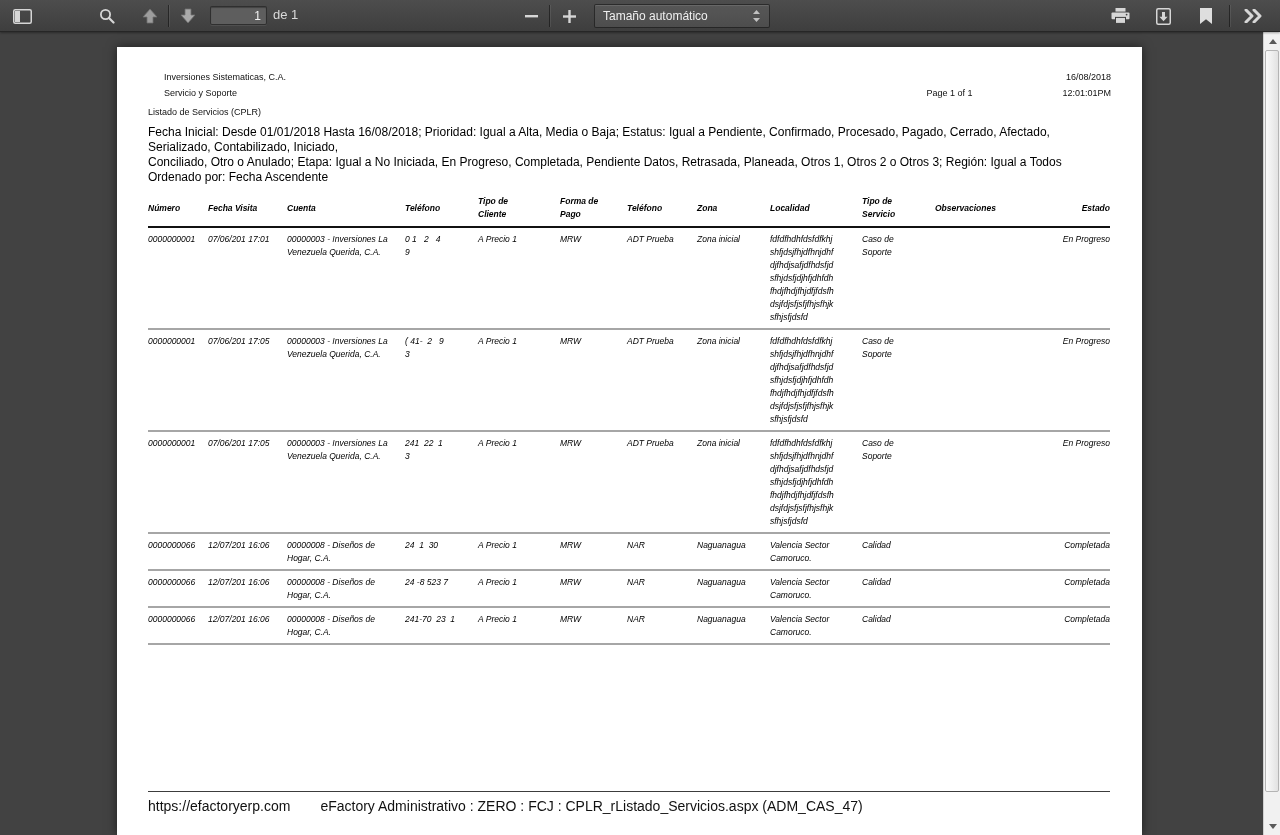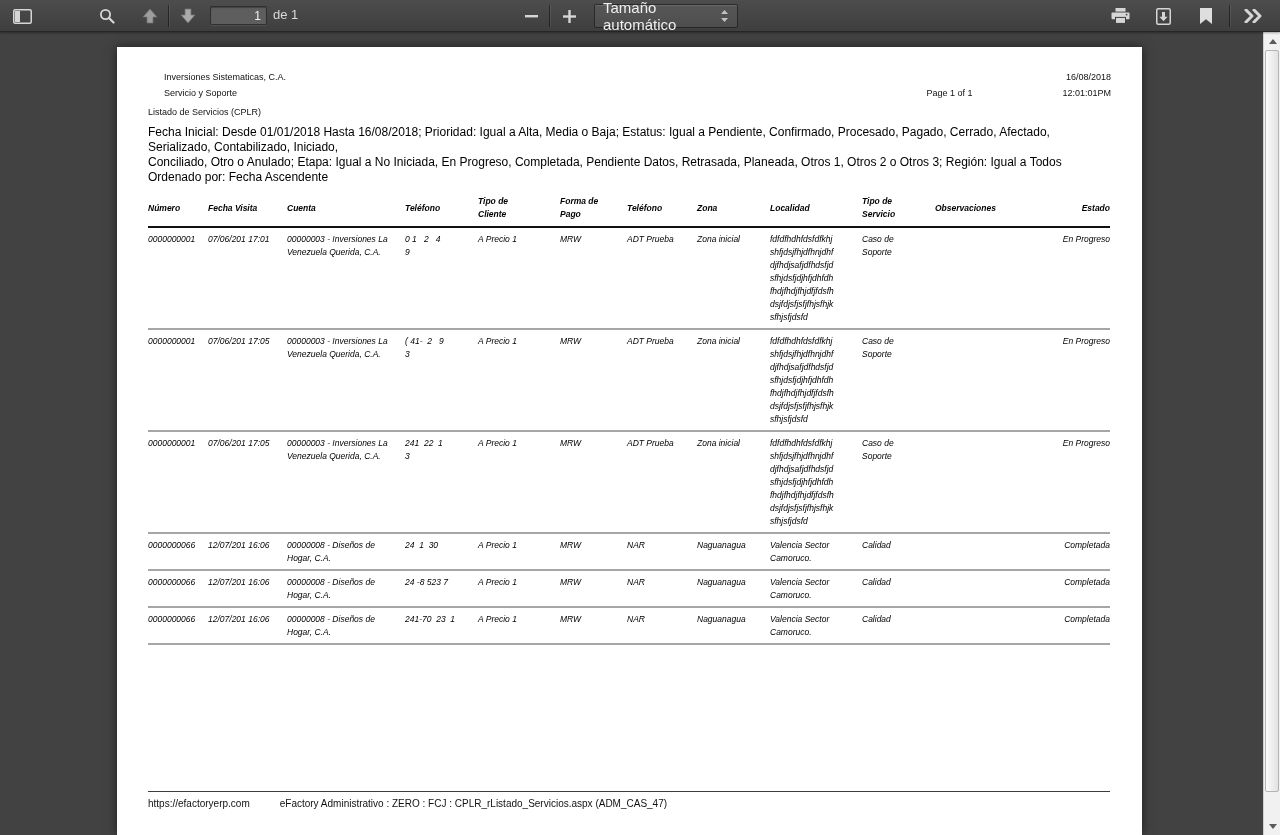--- a/index.html
+++ b/index.html
@@ -14,24 +14,24 @@
           cursor:pointer; }
   .tsep { position:absolute; top:5px; width:1px; height:22px; background:rgba(0,0,0,.45);
           box-shadow:1px 0 0 rgba(255,255,255,.08); }
   .page-input { position:absolute; left:210px; top:6px; width:57px; height:19px;
                 background:#5e5e5e; border:1px solid rgba(0,0,0,.5); border-radius:2px;
                 box-shadow:inset 0 1px 1px rgba(0,0,0,.3), 0 1px 0 rgba(255,255,255,.08);
                 color:#f2f2f2; font-size:12px; text-align:right; padding-right:5px;
                 font-family:"Liberation Sans", sans-serif; }
   .of-label { position:absolute; left:273px; top:0; height:28px; display:flex; align-items:center;
               color:#d9d9d9; font-size:13px; }
-  .zoom-select { position:absolute; left:594px; top:4px; width:144px; height:24px;
+  .zoom-select { position:absolute; left:594px; top:4px; width:176px; height:24px;
                  background:rgba(255,255,255,.07); border:1px solid rgba(0,0,0,.5); border-radius:2px;
                  box-shadow:inset 0 1px 0 rgba(255,255,255,.1);
-                 display:flex; align-items:center; color:#efefef; font-size:15px;
+                 display:flex; align-items:center; color:#efefef; font-size:12px;
                  padding:0 8px; cursor:pointer;gap:32px; }
   .zoom-select .dd { margin-left:auto; }
 
   
   .main { position:absolute; left:0; top:32px; width:1280px; height:803px; background:#424242; }
 
   
   .scrollbar { position:absolute; right:0; top:0; width:17px; height:803px; background:#f1f1f1;
                border-left:1px solid #d0d0d0; }
   .sb-btn { position:absolute; left:0; width:17px; height:18px; background:#f1f1f1;
@@ -62,21 +62,21 @@
   table.report { margin-top:8px; width:962px; table-layout:fixed; border-collapse:collapse;
                  font-size:8.5px; line-height:13px; color:#000;font-style:italic; }
   table.report th { text-align:left; font-weight:bold; vertical-align:middle; white-space:pre-line;
                     padding:2px 8px 5px 0; border-bottom:2px solid #111; }
   table.report td { vertical-align:top; white-space:pre-wrap; padding:5px 8px 4px 0;
                     border-bottom:2px solid #a6a6a6; word-wrap:break-word; }
   table.report th:last-child, table.report td:last-child { text-align:right; padding-right:0; }
 
   
   .page-footer { position:absolute; left:31px; top:744px; width:962px; border-top:1px solid #3c3c3c;
-                 padding-top:6px; font-size:10px; display:flex; gap:30px; }
+                 padding-top:6px; font-size:14px; display:flex; gap:30px; }
 
   svg { display:block; }
 </style>
 </head>
 <body>
 
 <div class="toolbar">
 
   <div class="tbtn" style="left:8px; width:28px;">
     <span>

